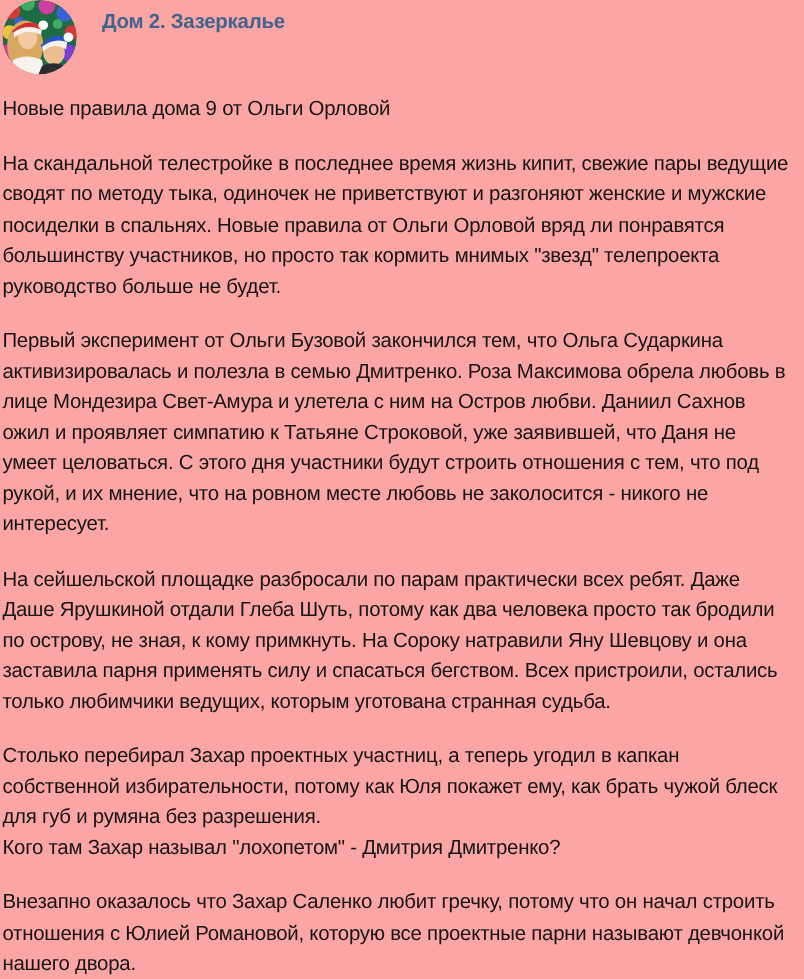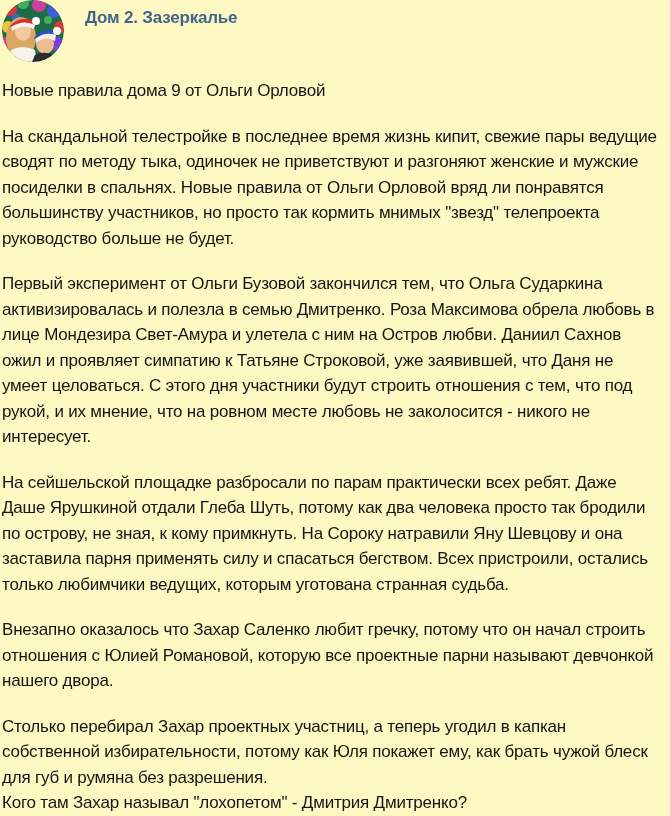--- a/index.html
+++ b/index.html
@@ -8,21 +8,21 @@
     width: 670px;
     height: 816px;
     overflow: hidden;
     font-family: "Liberation Sans", "DejaVu Sans", sans-serif;
   }
   .post {
     position: relative;
     width: 670px;
     height: 816px;
     padding: 0 8px 0 2px;
-    background: #fef9c3;
+    background: #fca5a5;
   }
   .post-header {
     position: relative;
     height: 62px;
   }
   .avatar {
     position: absolute;
     left: 0;
     top: 0;
     width: 62px;
@@ -99,18 +99,18 @@
       </svg>
     </a>
     <a class="group-name">Дом 2. Зазеркалье</a>
   </header>
 
   <main class="post-text">
     <p>Новые правила дома 9 от Ольги Орловой</p>
     <p>На скандальной телестройке в последнее время жизнь кипит, свежие пары ведущие сводят по методу тыка, одиночек не приветствуют и разгоняют женские и мужские посиделки в спальнях. Новые правила от Ольги Орловой вряд ли понравятся большинству участников, но просто так кормить мнимых "звезд" телепроекта руководство больше не будет.</p>
     <p>Первый эксперимент от Ольги Бузовой закончился тем, что Ольга Сударкина активизировалась и полезла в семью Дмитренко. Роза Максимова обрела любовь в лице Мондезира Свет-Амура и улетела с ним на Остров любви. Даниил Сахнов ожил и проявляет симпатию к Татьяне Строковой, уже заявившей, что Даня не умеет целоваться. С этого дня участники будут строить отношения с тем, что под рукой, и их мнение, что на ровном месте любовь не заколосится - никого не интересует.</p>
     <p>На сейшельской площадке разбросали по парам практически всех ребят. Даже Даше Ярушкиной отдали Глеба Шуть, потому как два человека просто так бродили по острову, не зная, к кому примкнуть. На Сороку натравили Яну Шевцову и она заставила парня применять силу и спасаться бегством. Всех пристроили, остались только любимчики ведущих, которым уготована странная судьба.</p>
-    <p>Внезапно оказалось что Захар Саленко любит гречку, потому что он начал строить отношения с Юлией Романовой, которую все проектные парни называют девчонкой нашего двора.</p>
     <p>Столько перебирал Захар проектных участниц, а теперь угодил в капкан собственной избирательности, потому как Юля покажет ему, как брать чужой блеск для губ и румяна без разрешения.
 Кого там Захар называл "лохопетом" - Дмитрия Дмитренко?</p>
+    <p>Внезапно оказалось что Захар Саленко любит гречку, потому что он начал строить отношения с Юлией Романовой, которую все проектные парни называют девчонкой нашего двора.</p>
   </main>
 
 </div>
 
 </body></html>

